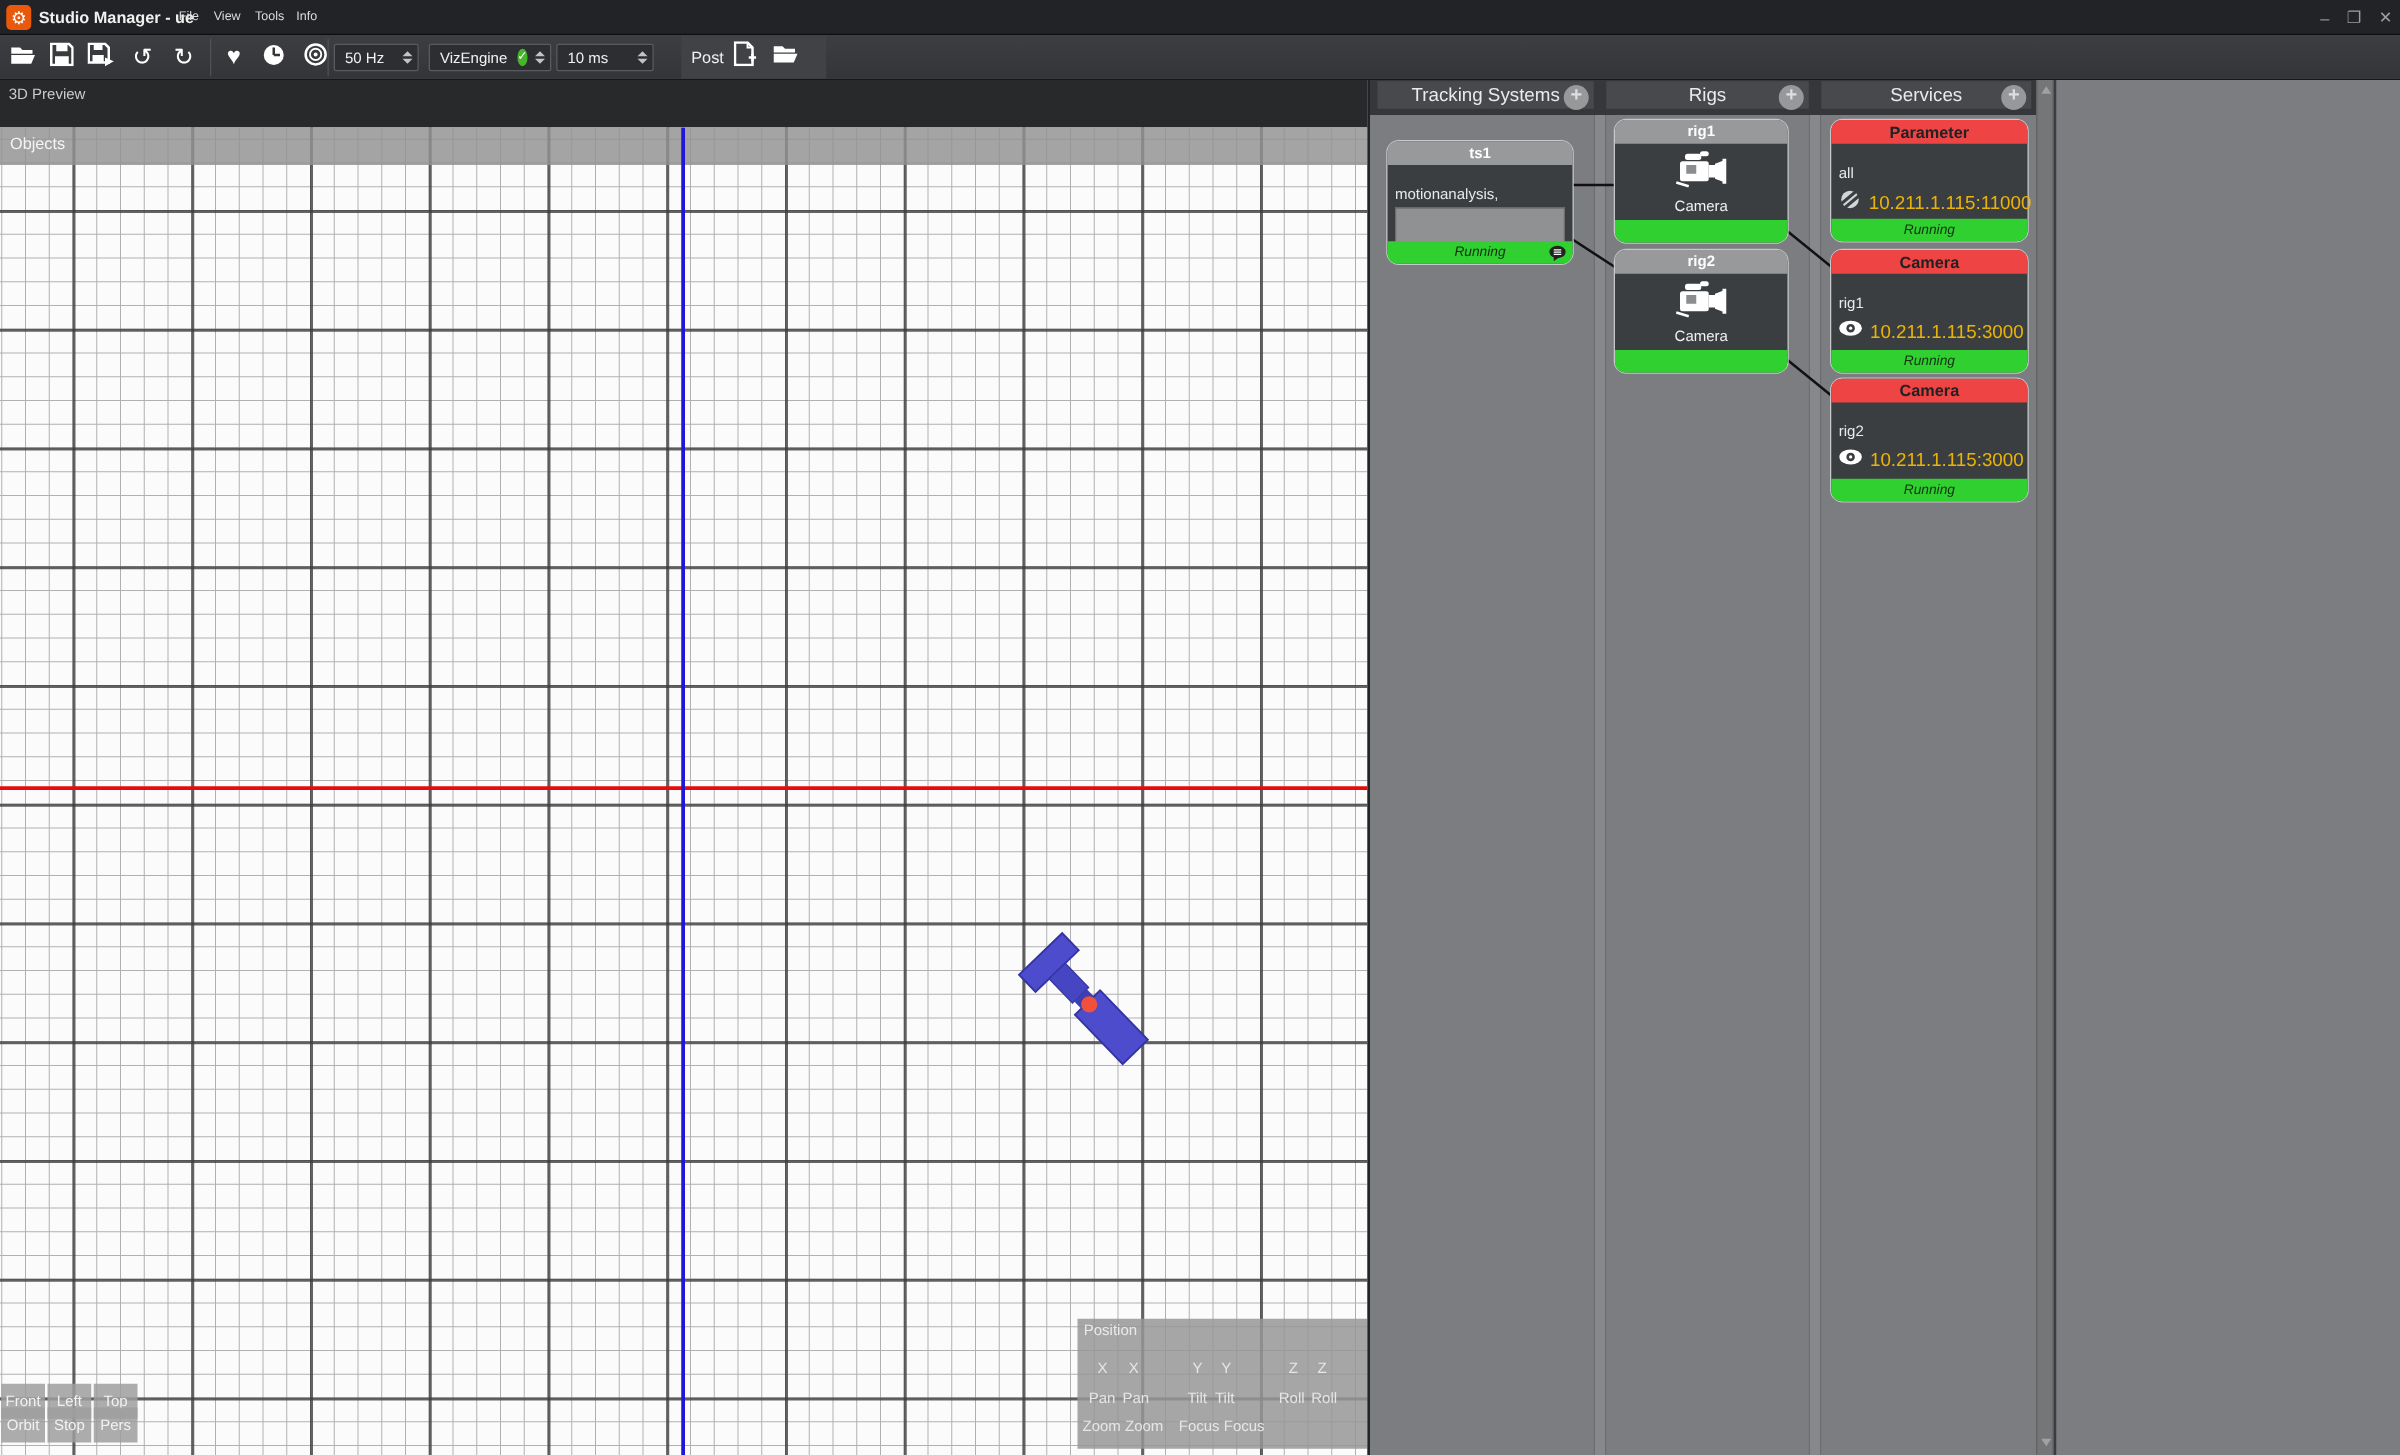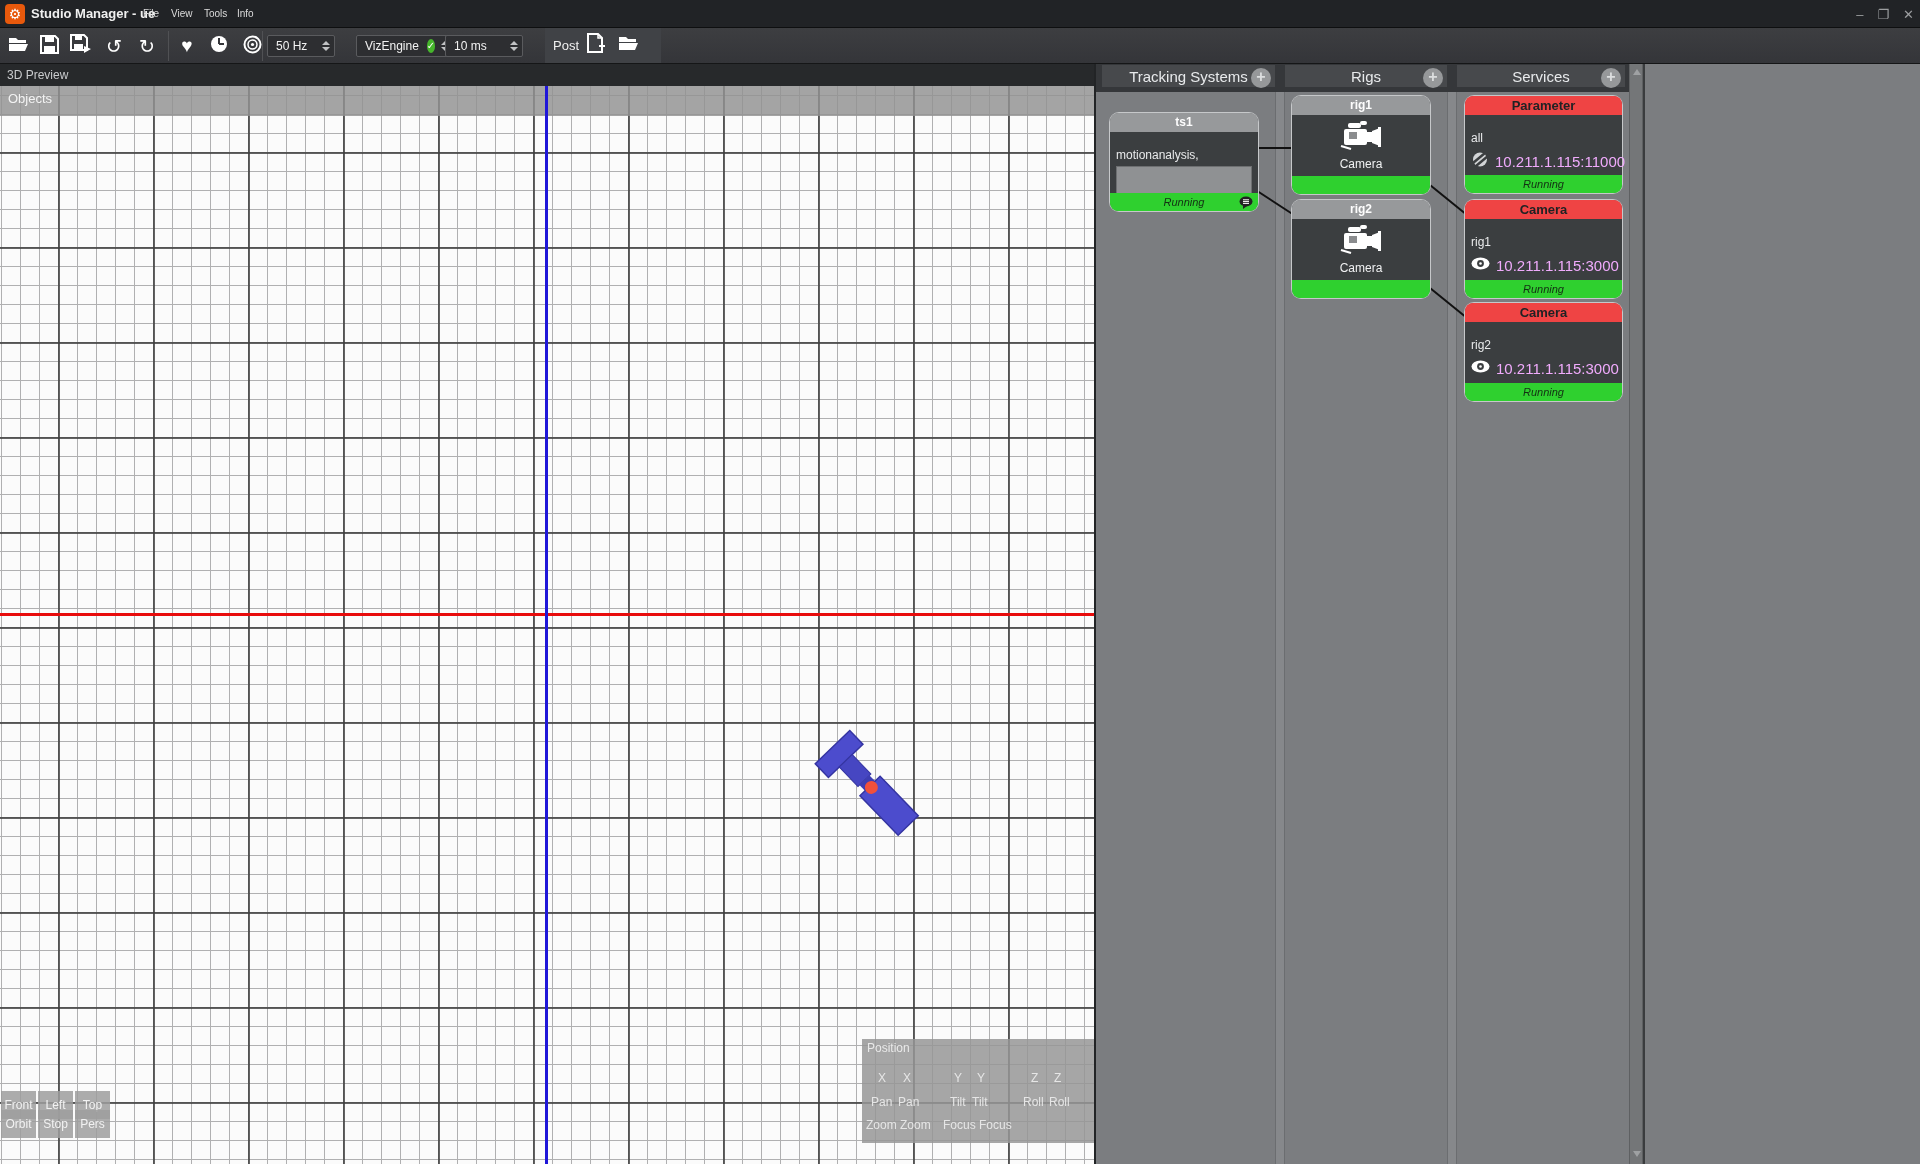--- a/index.html
+++ b/index.html
@@ -29,21 +29,21 @@
   .spin .dn { border-top:4px solid #c2c3c5; }
   .chk { width:14px; height:14px; border-radius:50%; background:#46b52c; color:#fff; font-size:10px; line-height:14px; text-align:center; margin-left:8px; }
   .tb-light { position:absolute; left:545px; top:0; width:116px; height:35px; background:#404246; }
   .post-label { position:absolute; left:8px; top:0; line-height:35px; color:#f0f0f0; font-size:13px; }
 
   
   .content { position:relative; flex:1 1 auto; display:flex; }
 
   
   .viewport { position:relative; width:1094px; flex:0 0 auto; display:flex; flex-direction:column; }
-  .panel-head { height:22px; background:#27292b; color:#c9cbcd; font-size:12px; line-height:22px; padding-left:7px; flex:0 0 auto; }
+  .panel-head { height:38px; background:#27292b; color:#c9cbcd; font-size:12px; line-height:22px; padding-left:7px; flex:0 0 auto; }
   .grid-area { position:relative; flex:1 1 auto; overflow:hidden; background-color:#fbfbfb;
     background-image:
       linear-gradient(to right, rgba(60,60,60,.8) 2px, transparent 2px),
       linear-gradient(to bottom, rgba(60,60,60,.8) 2px, transparent 2px),
       linear-gradient(to right, #b0b0b1 1px, transparent 1px),
       linear-gradient(to bottom, #b0b0b1 1px, transparent 1px);
     background-size:95px 100%, 100% 95px, 19px 100%, 100% 19px;
     background-position:58px 0, 0 66px, 1px 0, 0 9px; }
   .top-band { position:absolute; left:0; top:0; width:100%; height:30px; background:rgba(146,146,146,.83); }
   .objects-tab { position:absolute; left:8px; top:5px; color:#f3f3f3; font-size:13px; }
@@ -74,21 +74,21 @@
   .card.svc .card-head { background:#ef4444; color:#202224; font-size:13px; }
   .card-foot { position:absolute; left:0; bottom:0; width:100%; height:18px; border-radius:0 0 8px 8px; color:#143014; font-size:11px; font-style:italic; text-align:center; line-height:18px; }
   .card-body { position:relative; padding:16px 6px; color:#eceded; }
   .ts-text { font-size:12px; color:#e8e9ea; }
   .ts-input { margin-top:4px; height:31px; background:#8f9193; border:1px solid #6d6f71; }
   .bubble { position:absolute; right:5px; bottom:2px; width:14px; height:13px; }
   .rig-body { display:flex; flex-direction:column; align-items:center; padding-top:5px; }
   .rig-label { font-size:12px; color:#f0f1f2; margin-top:1px; }
   .svc-line1 { font-size:12px; color:#e9eaeb; }
   .svc-addr { display:flex; align-items:center; gap:6px; margin-top:7px; }
-  .svc-addr .txt { font-size:15px; color:#f0abfc; }
+  .svc-addr .txt { font-size:15px; color:#eab308; }
 
   .scrollbar { position:absolute; left:533px; top:0; width:14px; height:100%; background:#747678; border-left:1px solid #5e6062; border-right:1px solid #5e6062; }
   .sb-up { position:absolute; left:3px; top:5px; width:0; height:0; border-left:4px solid transparent; border-right:4px solid transparent; border-bottom:6px solid #9fa1a3; }
   .sb-dn { position:absolute; left:3px; bottom:7px; width:0; height:0; border-left:4px solid transparent; border-right:4px solid transparent; border-top:6px solid #9fa1a3; }
   .right-divider { position:absolute; left:547px; top:0; width:2px; height:100%; background:#3a3c3e; }
 
   
   .statusbar { height:22px; background:#1c1d1f; color:#cfd0d1; font-size:12px; line-height:22px; padding-left:8px; flex:0 0 auto; }
 </style>
 </head>
@@ -157,21 +157,21 @@
     <div class="tb-sep" style="left:262px"></div>
 
     <div class="dd" style="left:267px; width:68px">
       <span>50 Hz</span>
         <span class="grow"></span>
       <span class="spin">
           <i class="up"></i>
           <i class="dn"></i>
         </span>
     </div>
-    <div class="dd" style="left:356px; width:98px">
+    <div class="dd" style="left:343px; width:98px">
       <span>VizEngine</span>
         <span class="grow"></span>
       <span class="chk">✓</span>
       <span class="spin">
           <i class="up"></i>
           <i class="dn"></i>
         </span>
     </div>
     <div class="dd" style="left:445px; width:78px">
       <span>10 ms</span>

